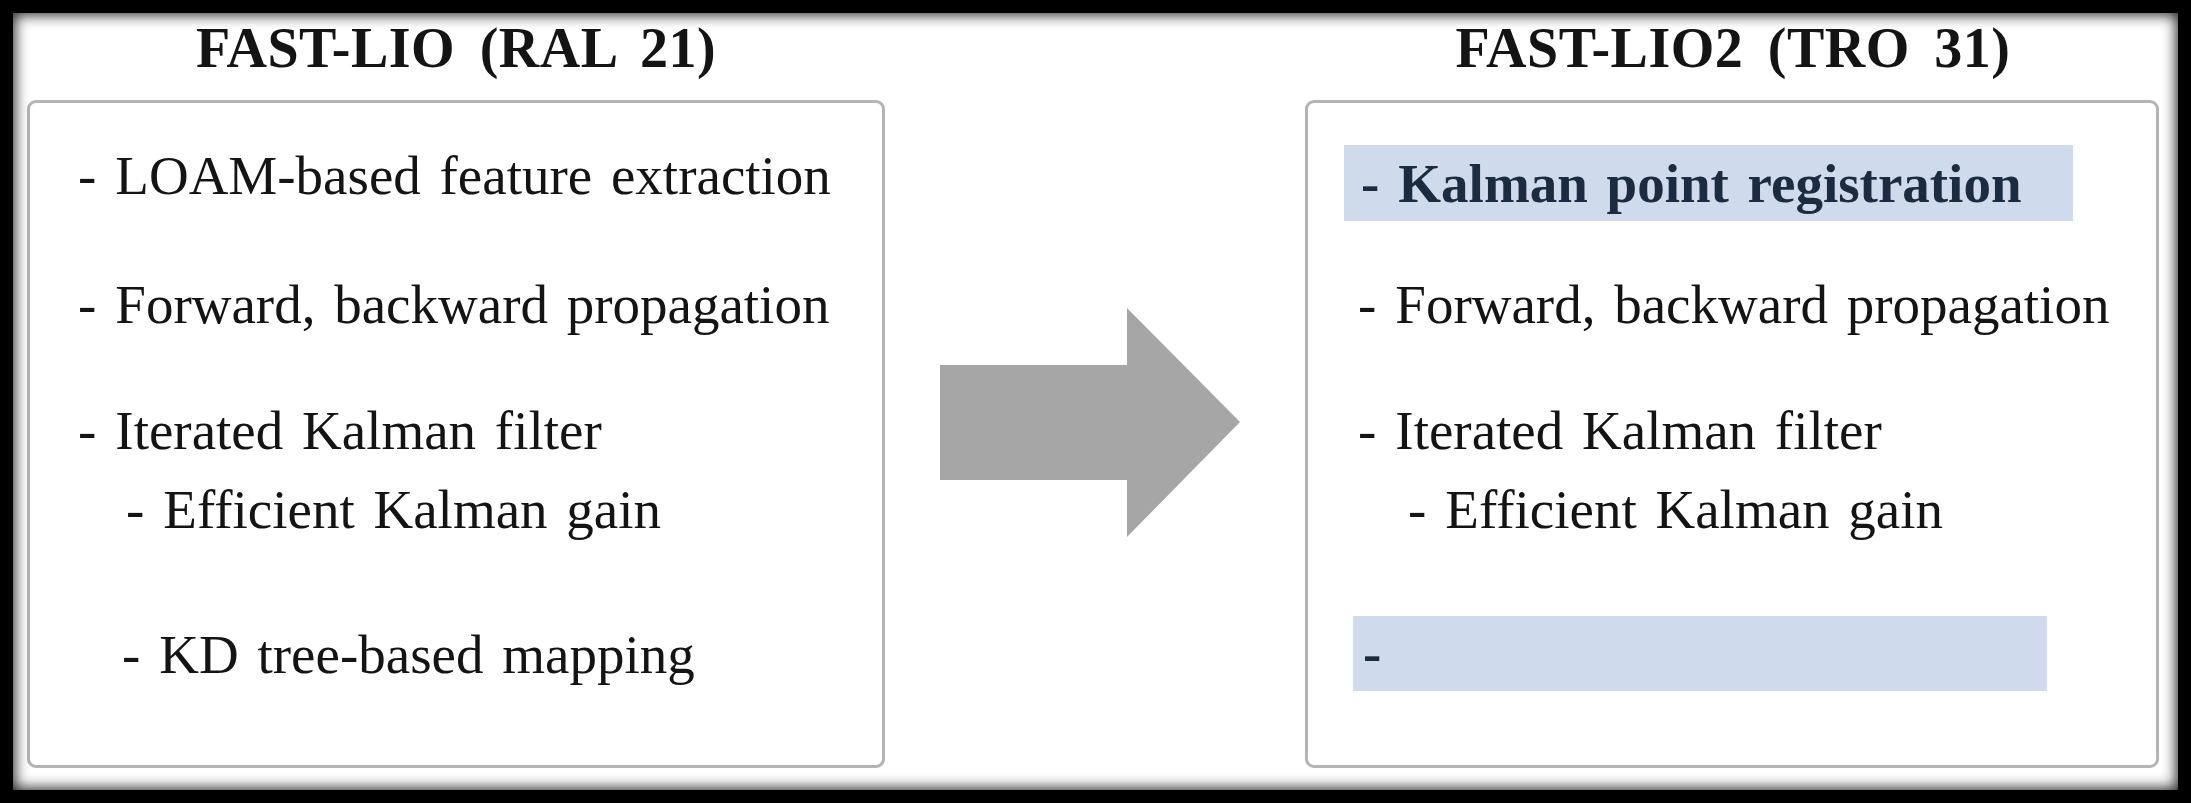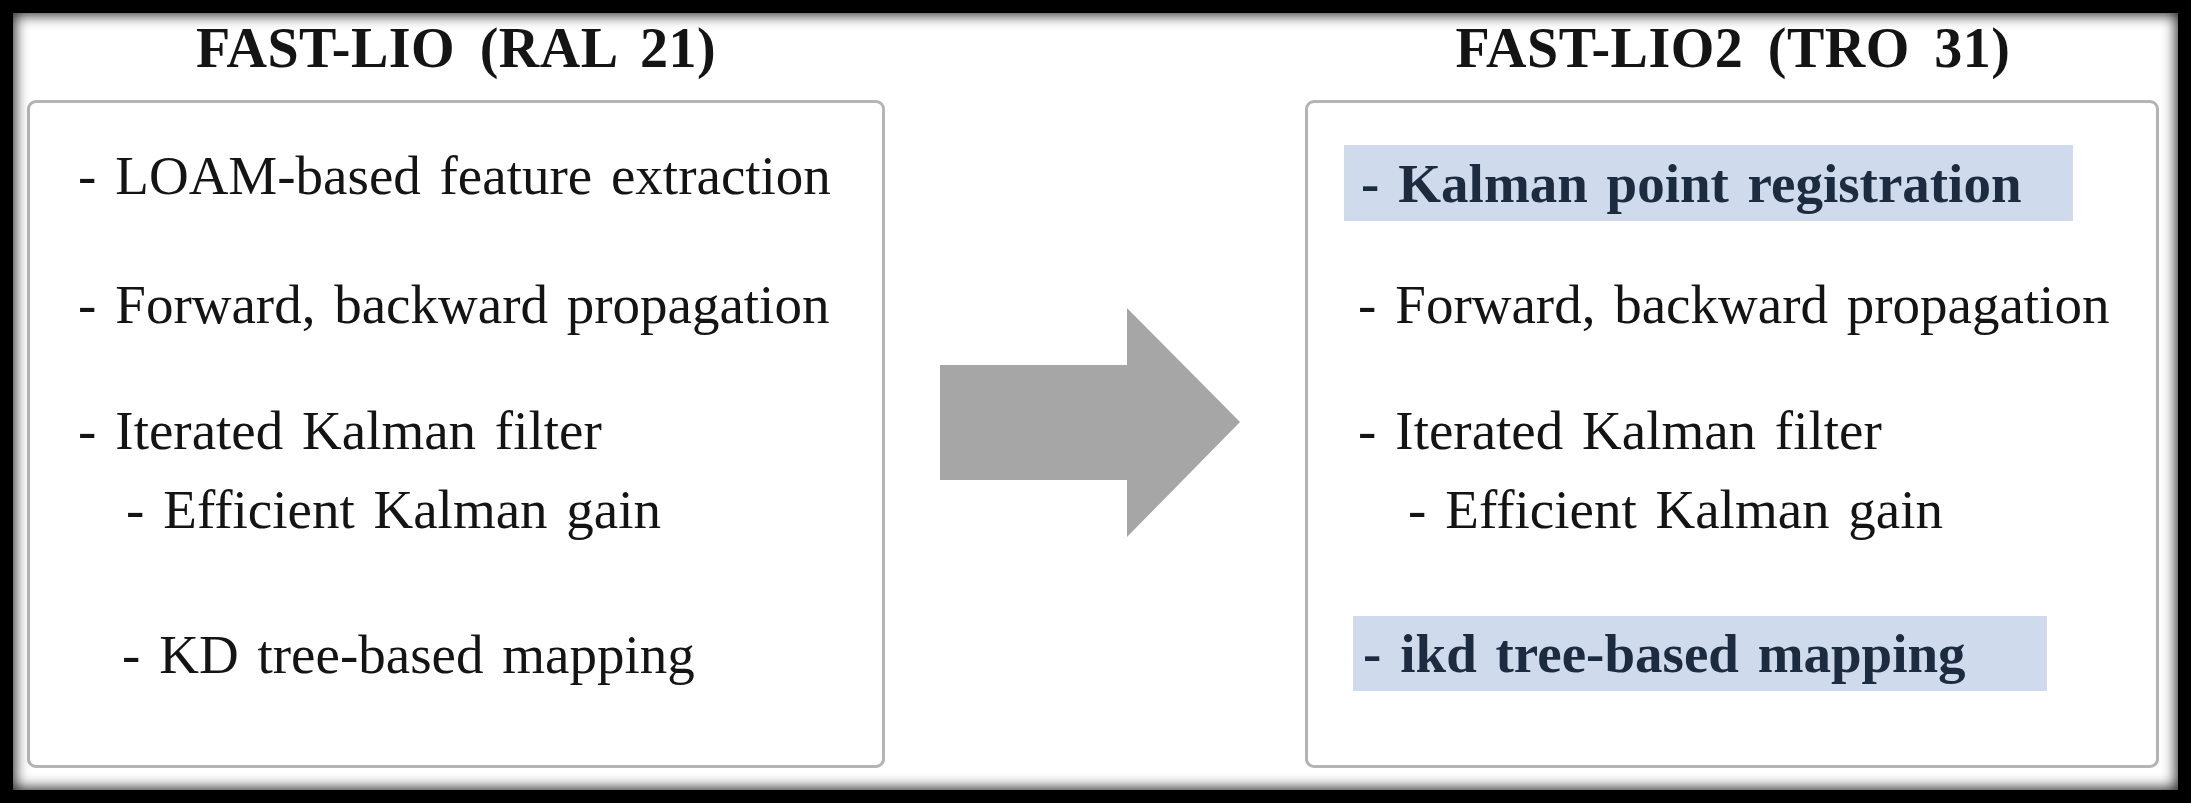--- a/index.html
+++ b/index.html
@@ -117,16 +117,15 @@
       <span class="bullet">-</span><span>Forward, backward propagation</span>
     </div>
     <div class="row" style="left:50px;top:300px;">
       <span class="bullet">-</span><span>Iterated Kalman filter</span>
     </div>
     <div class="row" style="left:100px;top:379px;">
       <span class="bullet">-</span><span>Efficient Kalman gain</span>
     </div>
     <div class="row hl" style="left:45px;top:513px;width:694px;height:75px;padding-left:10px;">
       <span class="bullet">-</span>
-        <span>ikd tree-based mapping</span>
     </div>
   </div>
 </div>
 
 </body></html>

